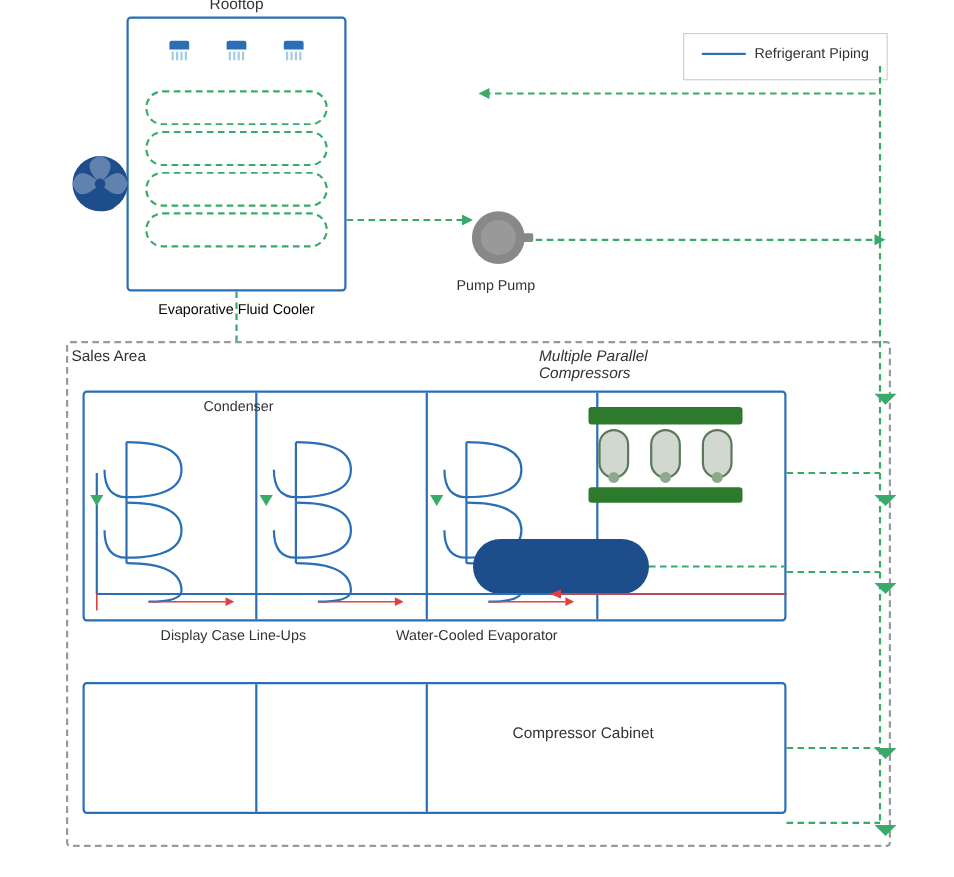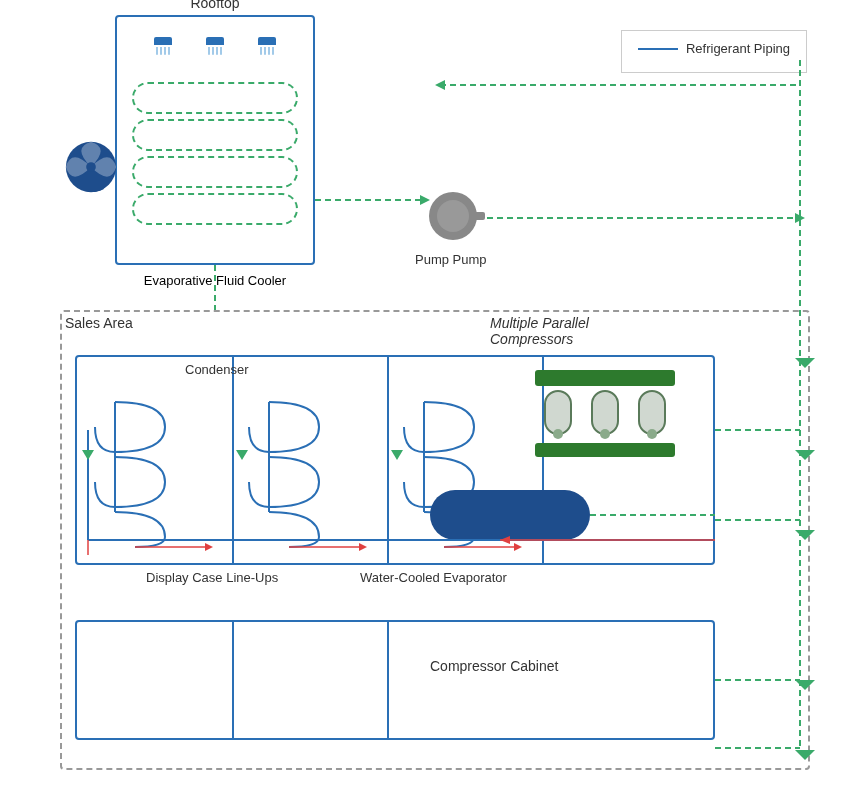--- a/index.html
+++ b/index.html
@@ -258,21 +258,21 @@
       position: absolute;
       top: 0;
       left: 310px;
       width: 2px;
       height: 100%;
       background: #2a6fb5;
     }
     .cc-label {
       position: absolute;
       top: 658px;
-      left: 430px;
+      left: 466px;
       font-size: 14px;
       color: #333;
       font-weight: 500;
     }
 
     
     .compressor-group {
       position: absolute;
       top: 370px;
       left: 530px;

